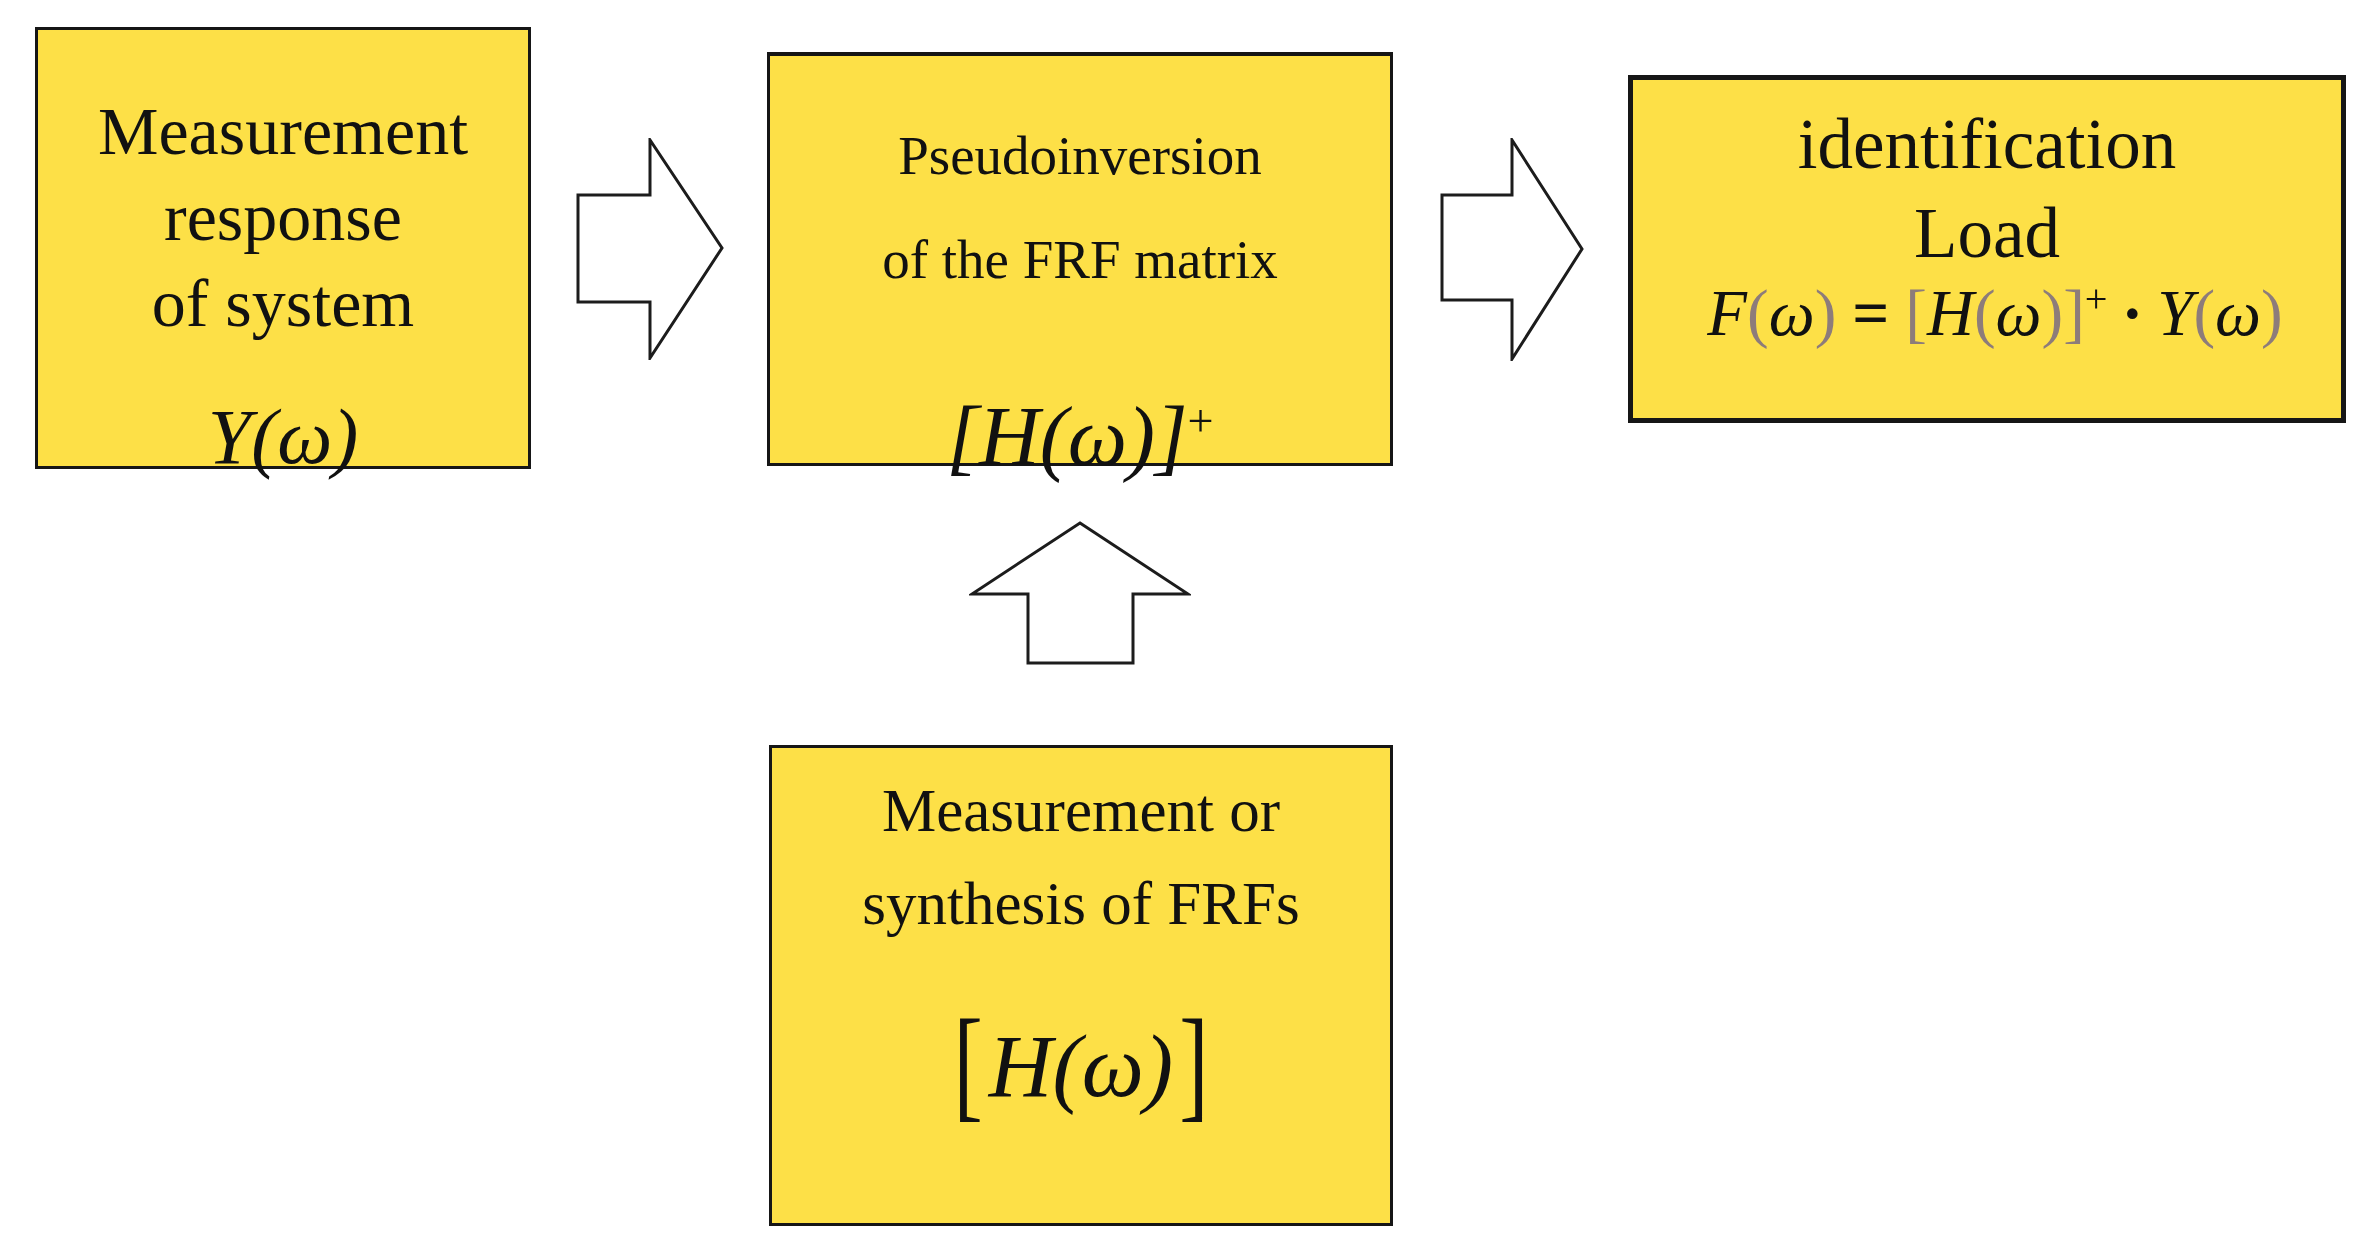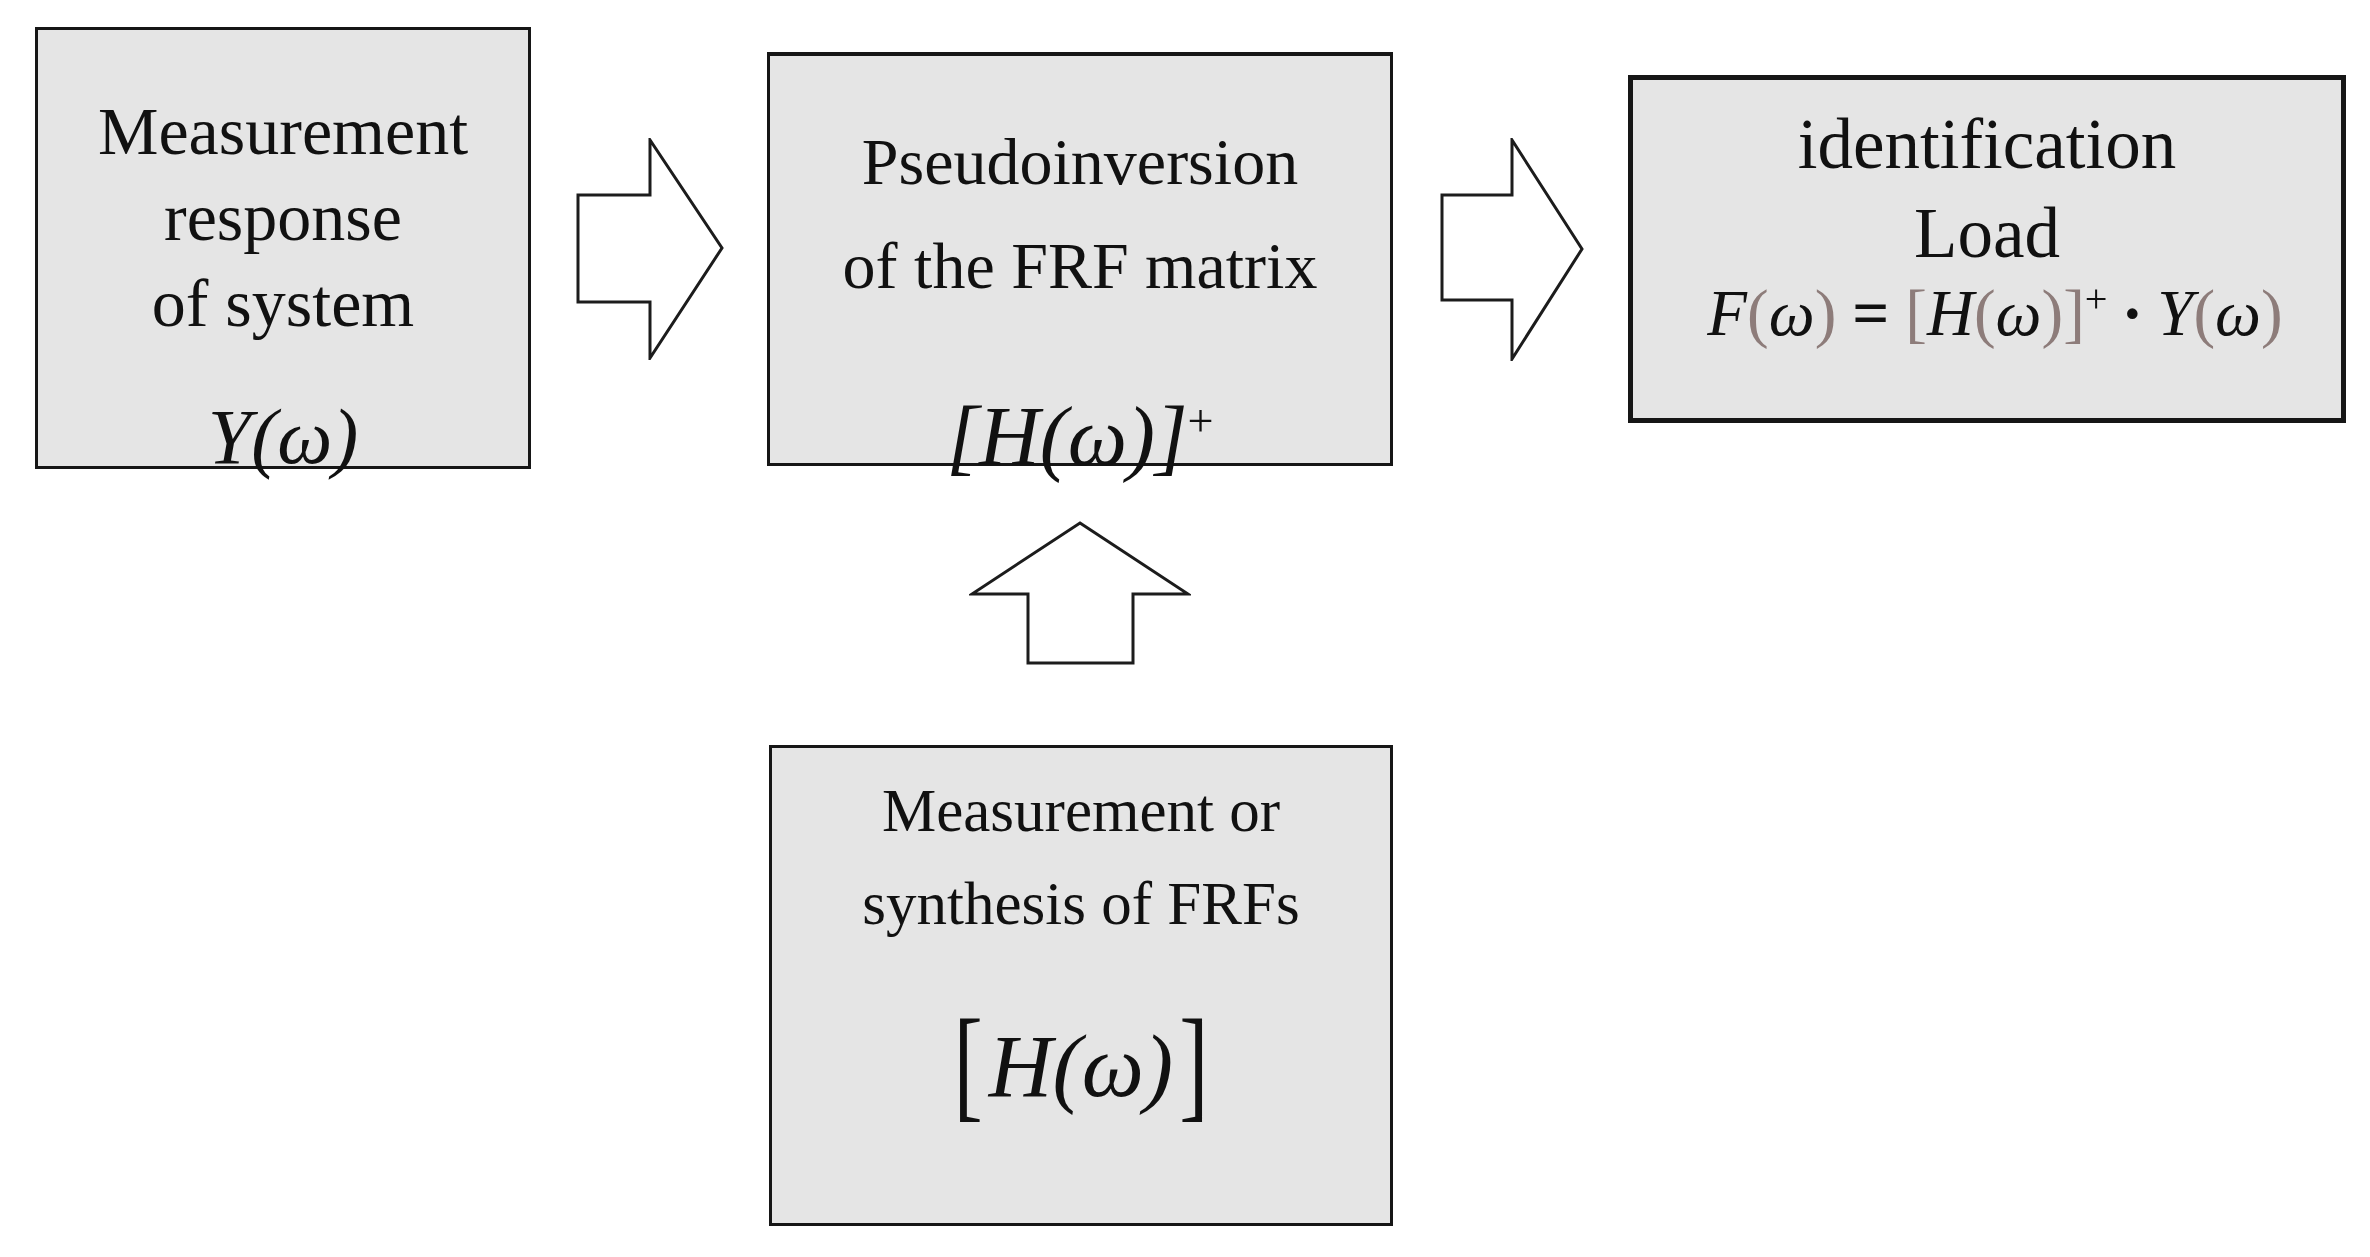--- a/index.html
+++ b/index.html
@@ -1,33 +1,33 @@
 <!DOCTYPE html>
 <html style="--paren: #8d7c7a;"><head>
 <meta charset="utf-8">
 <style>
   html,body{margin:0;padding:0;background:#fff;}
   .stage{
     position:relative;width:2370px;height:1257px;background:#ffffff;
     font-family:"Liberation Serif","DejaVu Serif",serif;color:#111;
     overflow:hidden;
   }
-  .box{position:absolute;background:#e5e5e5;border:3px solid #161616;box-sizing:border-box;}
+  .box{position:absolute;background:#fde047;border:3px solid #161616;box-sizing:border-box;}
   .box .labels{position:absolute;left:0;right:0;text-align:center;}
   .box .line{display:block;}
   .box .formula{position:absolute;left:0;right:0;text-align:center;font-style:italic;}
 
   
   #box-measure{left:35px;top:27px;width:496px;height:442px;}
   #box-measure .labels{top:58px;font-size:68px;line-height:86px;}
   #box-measure .formula{top:362px;font-size:78px;}
 
   
   #box-pseudo{left:767px;top:52px;width:626px;height:414px;border-top-width:4px;}
-  #box-pseudo .labels{top:54px;font-size:66px;line-height:104px;}
+  #box-pseudo .labels{top:48px;font-size:55px;line-height:104px;}
   #box-pseudo .formula{top:332px;font-size:84px;}
   #box-pseudo .formula sup{font-size:0.55em;font-style:normal;vertical-align:super;line-height:0;}
 
   
   #box-load{left:1628px;top:75px;width:718px;height:348px;border-width:5px;}
   #box-load .labels{top:20px;font-size:71px;line-height:89px;}
   #box-load .formula{top:196px;font-size:65px;font-style:normal;white-space:nowrap;padding-left:16px;}
   #box-load .formula .it{font-style:italic;}
   #box-load .formula .gp{color:var(--paren,#8d7c7a);font-style:normal;}
   #box-load .formula .eq{font-weight:bold;margin:0 16px;}

